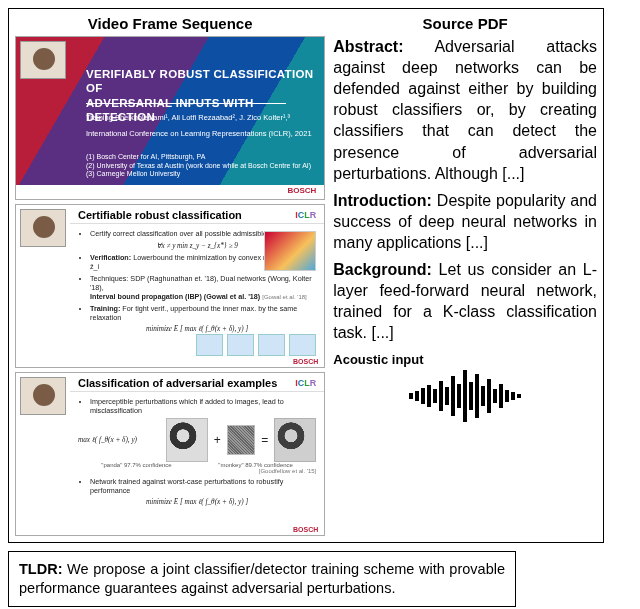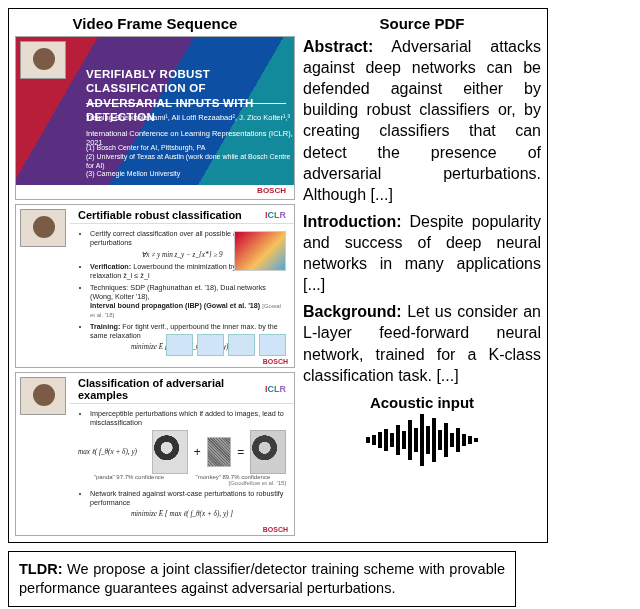--- a/index.html
+++ b/index.html
@@ -1,17 +1,17 @@
 <!DOCTYPE html>
 <html><head>
 <meta charset="utf-8">
 <style>
   * { box-sizing: border-box; margin: 0; padding: 0; }
   body { font-family: Arial, Helvetica, sans-serif; background: #fff; width: 640px; }
-  .outer { border: 1px solid #000; width: 540px; margin: 8px; padding: 6px; }
+  .outer { border: 1px solid #000; width: 596px; margin: 8px; padding: 6px; }
   .top { display: flex; gap: 8px; }
   .left-col { width: 320px; }
   .right-col { width: 272px; }
   .col-title { text-align: center; font-weight: 700; font-size: 15px; margin-bottom: 4px; }
   .stack { display: flex; flex-direction: column; gap: 4px; }
 
   
   .thumb { border: 1px solid #aaa; height: 164px; position: relative; background: #fff; overflow: hidden; }
   .webcam { position: absolute; top: 4px; left: 4px; width: 46px; height: 38px; background: #e6dcd0; border: 1px solid #999; }
   .webcam::after { content: ""; position: absolute; top: 6px; left: 12px; width: 22px; height: 22px; border-radius: 50%; background: #7a5c46; }
@@ -48,21 +48,21 @@
   .s3-imgB { background: radial-gradient(circle at 40% 40%, #ddd 18%, #333 19% 38%, #ddd 39%); filter: contrast(.85); }
   .plus { display: inline-block; margin: 0 4px; font-size: 12px; }
   .noise { width: 30px; height: 30px; display: inline-block; background: repeating-linear-gradient(45deg,#999 0 1px,#666 1px 2px); vertical-align: middle; border: 1px solid #bbb; }
 
   
   .pdf { font-size: 16px; line-height: 1.32; text-align: justify; }
   .pdf p { margin-bottom: 6px; }
   .pdf b { font-weight: 700; }
 
   
-  .ac-title { font-weight: 700; font-size: 15px; text-align: center; margin: 8px 0 1px; }
+  .ac-title { font-weight: 700; font-size: 13px; margin: 8px 0 1px; }
   .waveform { display: flex; align-items: center; justify-content: center; gap: 2px; height: 56px; }
   .waveform div { width: 4px; background: #000; }
 
   
   .tldr-box { border: 1px solid #000; width: 508px; margin: 4px 8px 8px; padding: 8px 10px; font-size: 14.5px; text-align: justify; line-height: 1.3; }
 </style>
 </head>
 <body>
 
 <div class="outer">

